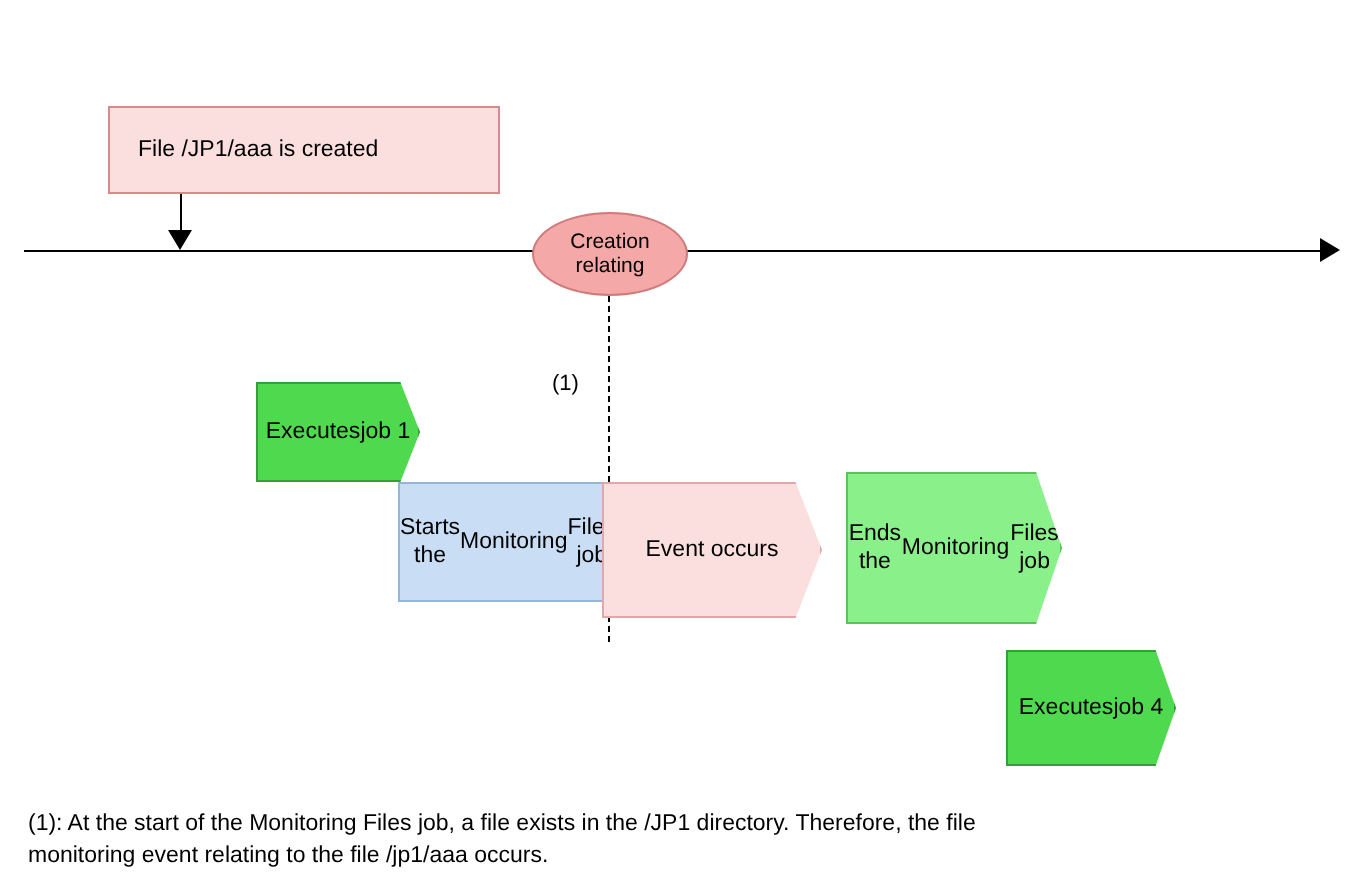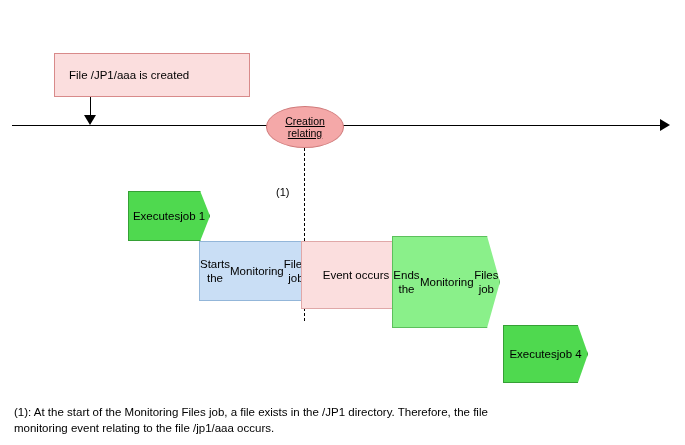--- a/index.html
+++ b/index.html
@@ -87,21 +87,20 @@
     border: 1px solid #d07b7b;
     border-radius: 50%;
     box-sizing: border-box;
     display: flex;
     flex-direction: column;
     align-items: center;
     justify-content: center;
     font-size: 10.5px;
     line-height: 12px;
     text-align: center;
-    text-decoration: underline;
   }
 
   
   .dashed-line {
     left: 304px;
     top: 148px;
     width: 0;
     height: 173px;
     border-left: 1.5px dashed #000;
   }
@@ -156,24 +155,24 @@
     height: 60px;
   }
   .event-occurs {
     left: 301px;
     top: 241px;
     width: 110px;
     height: 68px;
     justify-content: center;
   }
   .ends-mon {
-    left: 392px;
+    left: 423px;
     top: 236px;
     width: 108px;
-    height: 92px;
+    height: 76px;
   }
   .exec-job2 {
     left: 503px;
     top: 325px;
     width: 85px;
     height: 58px;
   }
 
   .footnote {
     left: 14px;

